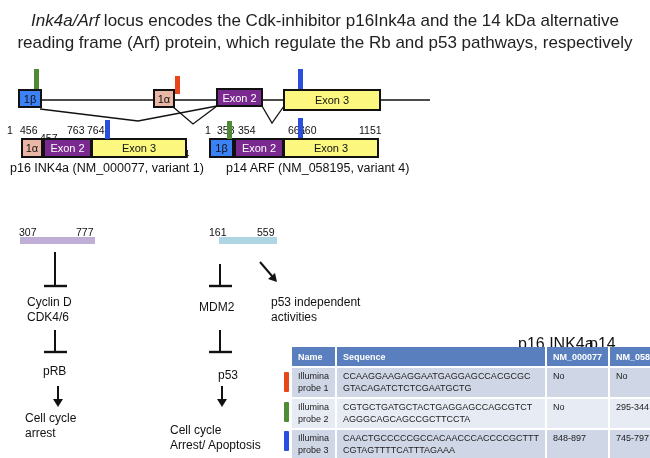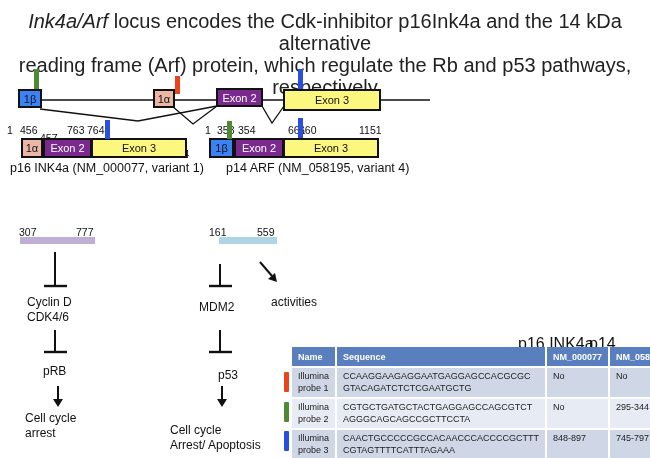--- a/index.html
+++ b/index.html
@@ -1,19 +1,19 @@
 <!DOCTYPE html>
 <html><head>
 <meta charset="utf-8">
 <style>
   html, body { margin:0; padding:0; background:#ffffff; }
   body { width:650px; height:458px; position:relative; overflow:hidden;
          font-family:"Liberation Sans", sans-serif; color:#111; }
   .abs { position:absolute; }
-  .title { left:0; width:650px; top:10px; text-align:center; font-size:20px; line-height:22px; color:#222; }
+  .title { left:0; width:650px; top:10px; text-align:center; font-size:17px; line-height:22px; color:#222; }
   .title i { font-style:italic; }
   .exon { position:absolute; box-sizing:border-box; border:2px solid #111; display:flex; align-items:center; justify-content:center; font-size:11px; }
   .e1b { background:#3b82f6; color:#111; }
   .e1a { background:#eab6a6; color:#111; }
   .e2 { background:#7a2a8f; color:#fff; }
   .e3 { background:#fbf77f; color:#111; }
   .probe { position:absolute; width:5px; }
   .num { position:absolute; font-size:10.5px; color:#111; white-space:nowrap; }
   .caption { position:absolute; font-size:12.5px; white-space:nowrap; }
   .lbl { position:absolute; font-size:12px; line-height:15px; white-space:nowrap; }
@@ -128,20 +128,21 @@
 <div class="lbl" style="left:25px;top:411px;">
   <div>Cell cycle</div>
   <div>arrest</div>
 </div>
 
 <div class="num" style="left:209px;top:226px;">161</div>
 <div class="num" style="left:257px;top:226px;">559</div>
 <div class="abs" style="left:219px;top:237px;width:58px;height:7px;background:#aed6e2;"></div>
 <div class="lbl" style="left:199px;top:300px;">MDM2</div>
 <div class="lbl" style="left:271px;top:295px;">
+  <div>p53 independent</div>
   <div>activities</div>
 </div>
 <div class="lbl" style="left:209px;top:368px;padding-left:9px;">p53</div>
 <div class="lbl" style="left:170px;top:423px;">
   <div>Cell cycle</div>
   <div>Arrest/ Apoptosis</div>
 </div>
 
 <div class="colhead" style="left:518px;top:335px;">p16 INK4a</div>
 <div class="colhead" style="left:589px;top:335px;">p14 ARF</div>

